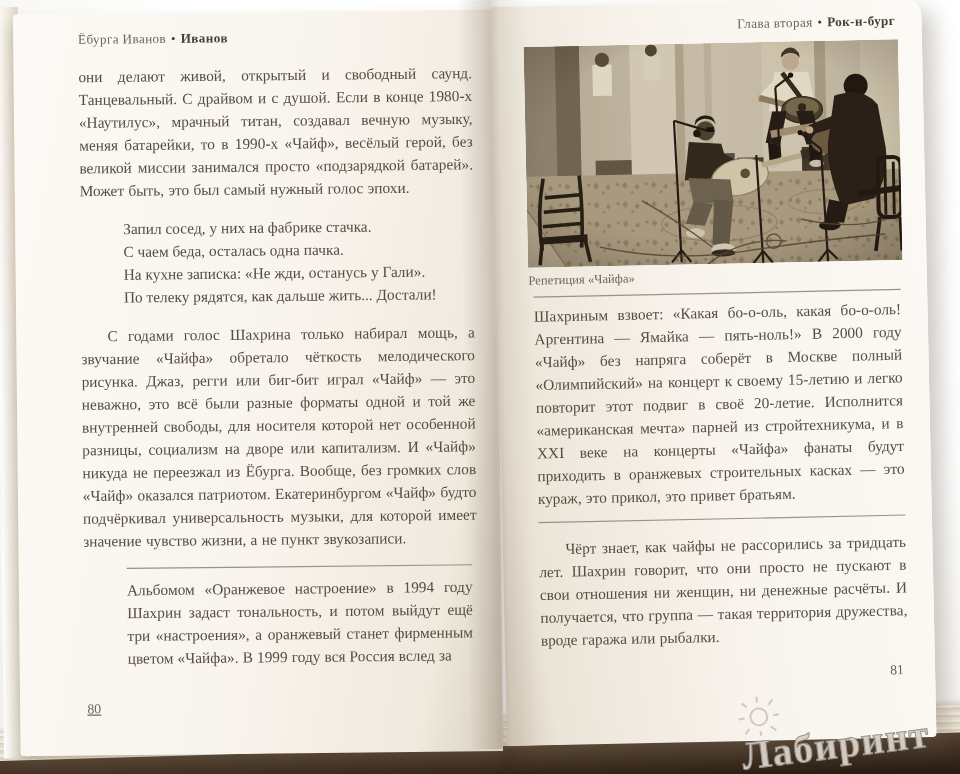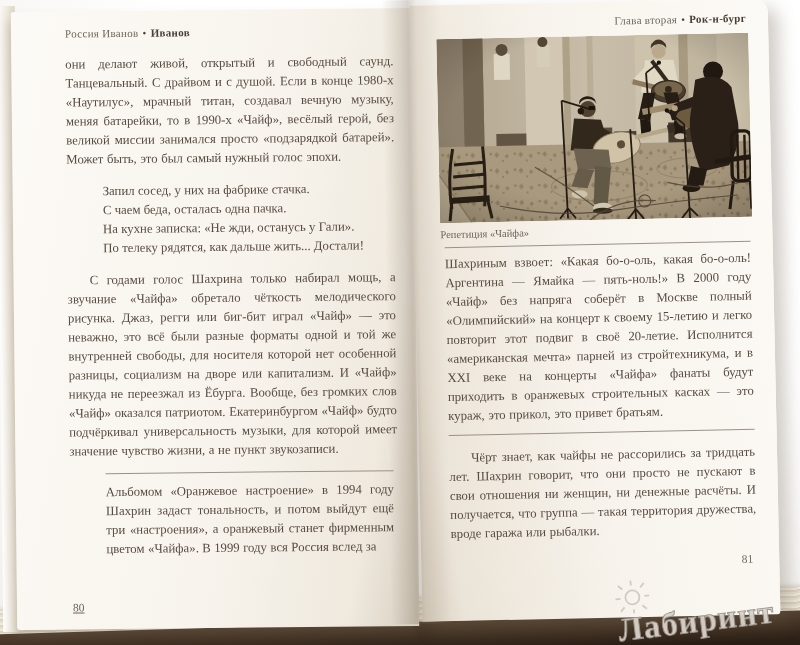--- a/index.html
+++ b/index.html
@@ -39,21 +39,21 @@
     hyphens:auto;-webkit-hyphens:auto;word-spacing:.4px;}
   .indent{text-indent:22px;}
   .mt{margin-top:14px;}
   .verse{margin:13px 0 13px 36px;}
   .verse-line{font-size:12.8px;line-height:19px;color:#584c41;white-space:nowrap;}
   .insert{margin:12px 4px 0 36px;border-top:1px solid #9b9186;padding-top:9px;}
   .insert .body{word-spacing:.2px;}
   .insert-cont{margin-top:7px;border-top:1px solid #9b9186;border-bottom:1px solid #9b9186;
     padding:7px 0 9px;}
   .pagenum{position:absolute;font-size:11.5px;color:#6f6559;}
-  .pn-left{left:56px;bottom:16px;text-decoration:underline;}
+  .pn-left{left:56px;bottom:32px;text-decoration:underline;}
   .pn-right{right:26px;bottom:50px;}
   
   .photo{width:312px;height:184px;margin:9px 0 0 -4px;position:relative;overflow:hidden;}
   .photo svg{display:block;}
   .caption{font-size:10.5px;color:#6f6559;margin:6px 0 0 -4px;}
   
   .watermark{position:absolute;left:610px;top:566px;width:200px;height:80px;
     transform:rotate(-7deg);opacity:.95;pointer-events:none;}
 </style>
 </head>
@@ -61,21 +61,21 @@
 
 <div class="scene">
 
   <div class="fore-edge"></div>
   <div class="dark-band"></div>
   <div class="stack-left"></div>
 
   <div class="page page-left">
     <div class="inner-l">
       <div class="rhead">
-        <span>Россия Иванов</span><span class="sep">•</span><span class="bold">Иванов</span>
+        <span>Ёбурга Иванов</span><span class="sep">•</span><span class="bold">Иванов</span>
       </div>
       <p class="body mt" style="margin-top:16px">они делают живой, открытый и свободный саунд. Танцевальный. С драйвом и с душой. Если в конце 1980-х «Наутилус», мрачный титан, создавал вечную музыку, меняя батарейки, то в 1990-х «Чайф», весёлый герой, без великой миссии занимался просто «подзарядкой батарей». Может быть, это был самый нужный голос эпохи.</p>
       <div class="verse">
           <div class="verse-line">Запил сосед, у них на фабрике стачка.</div>
           <div class="verse-line">С чаем беда, осталась одна пачка.</div>
           <div class="verse-line">На кухне записка: «Не жди, останусь у Гали».</div>
           <div class="verse-line">По телеку рядятся, как дальше жить... Достали!</div>
         </div>
       <p class="body indent">С годами голос Шахрина только набирал мощь, а звучание «Чайфа» обретало чёткость мелодического рисунка. Джаз, регги или биг-бит играл «Чайф» — это неважно, это всё были разные форматы одной и той же внутренней свободы, для носителя которой нет особенной разницы, социализм на дворе или капитализм. И «Чайф» никуда не переезжал из Ёбурга. Вообще, без громких слов «Чайф» оказался патриотом. Екатеринбургом «Чайф» будто подчёркивал универсальность музыки, для которой имеет значение чувство жизни, а не пункт звукозаписи.</p>
       <div class="insert">

